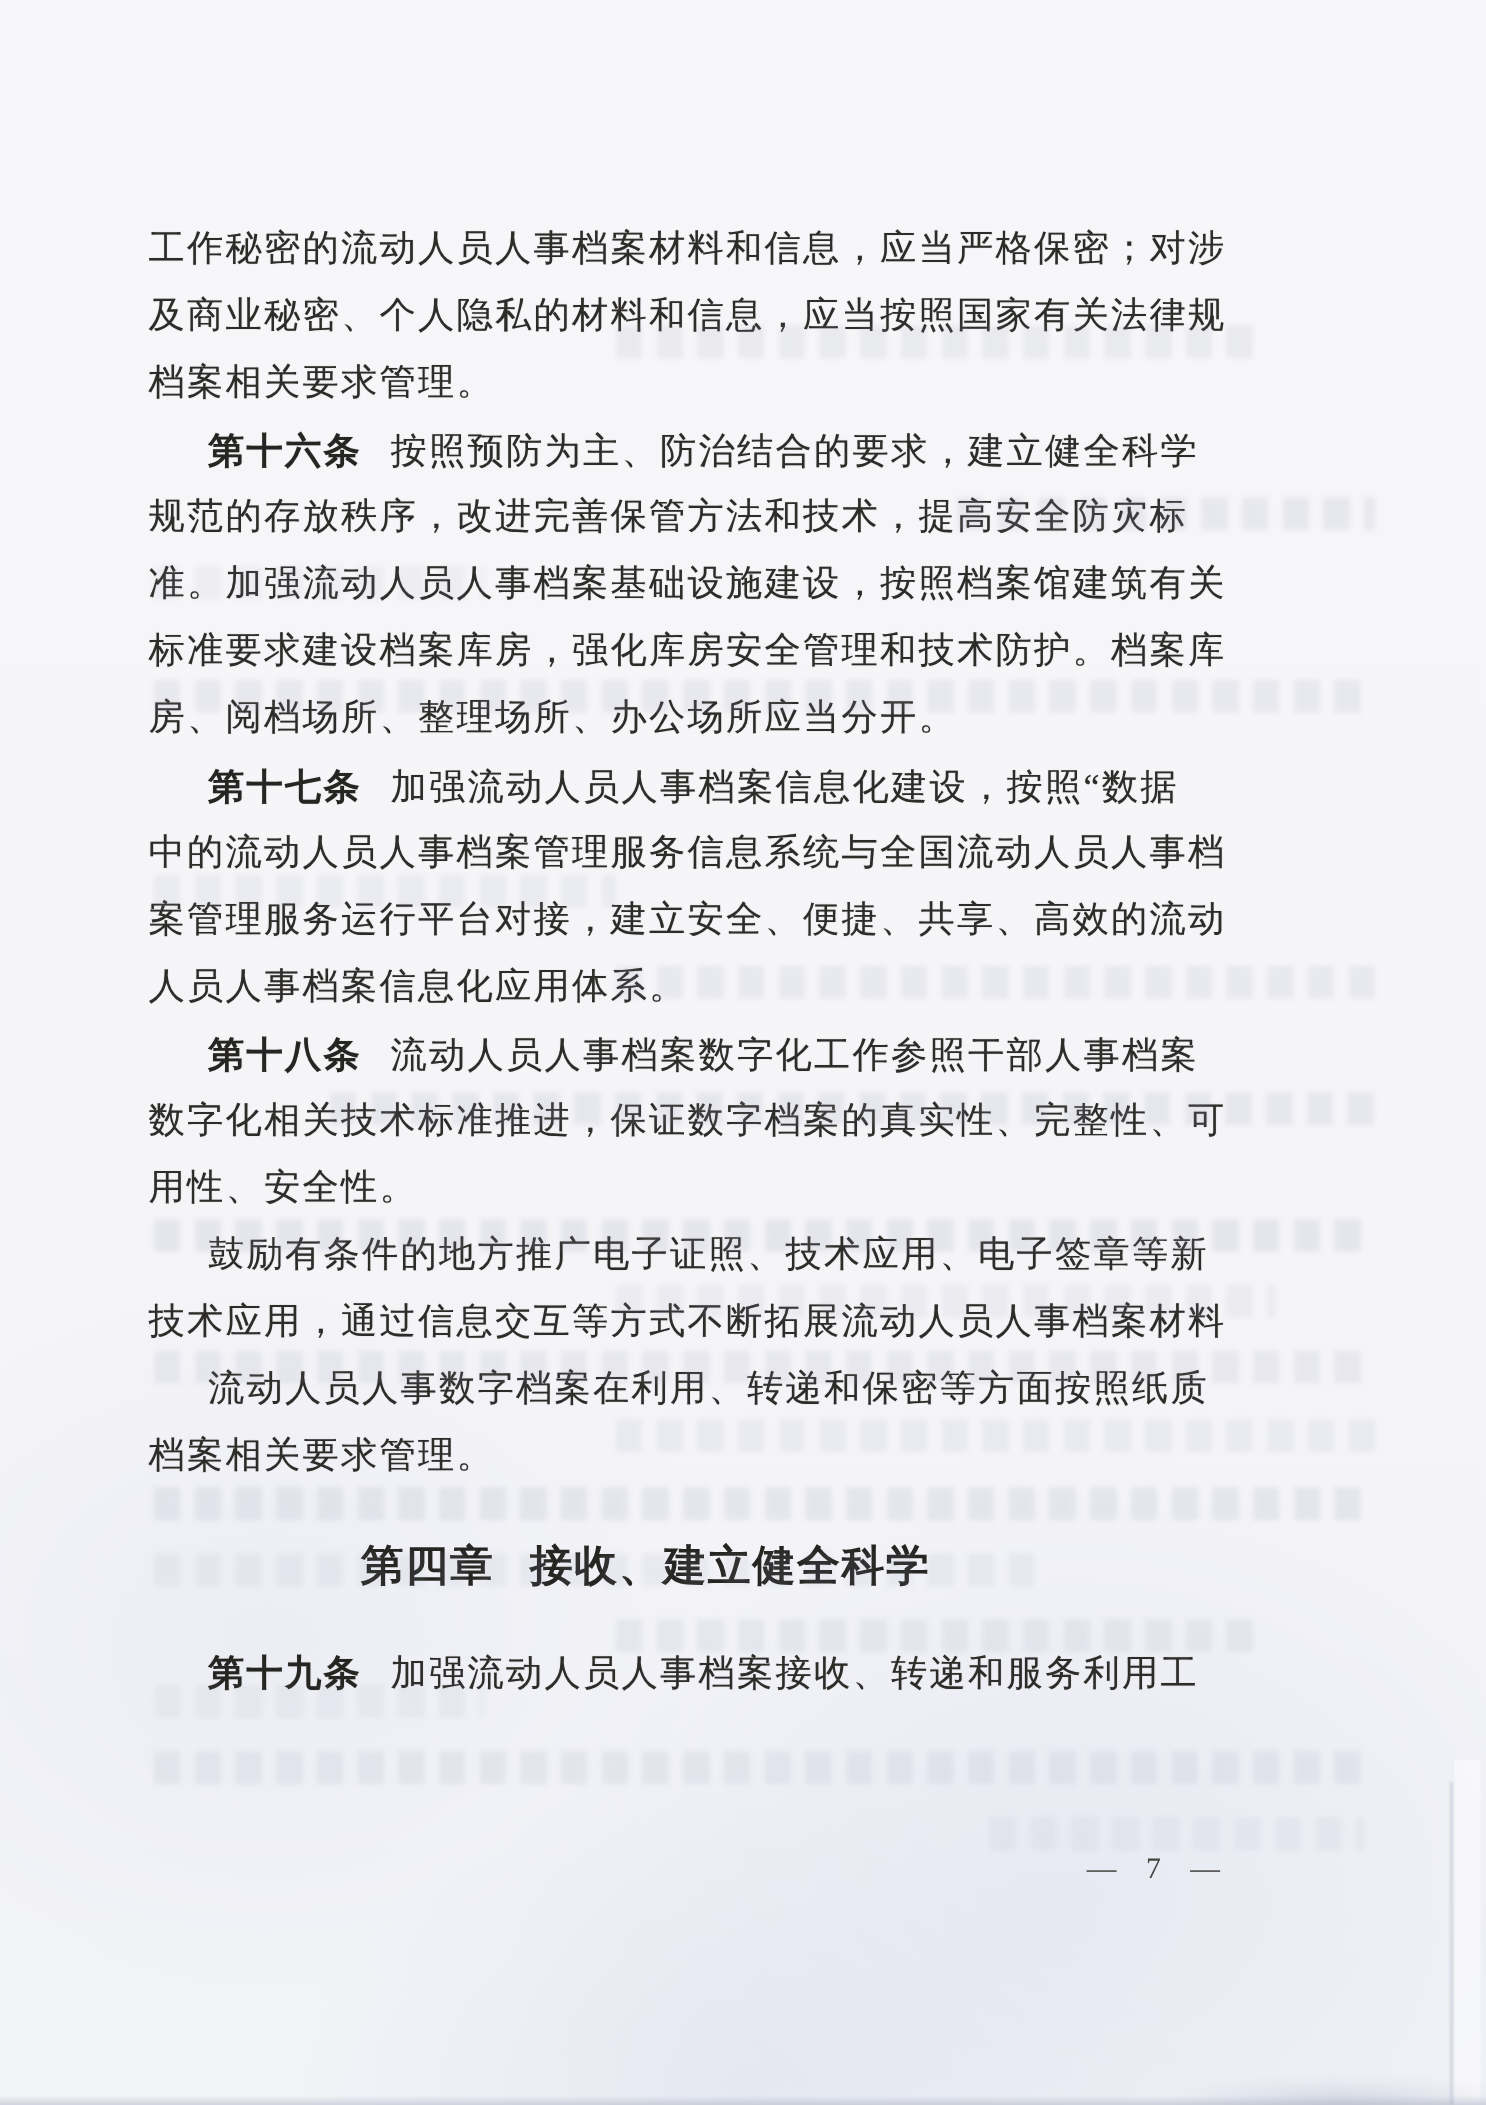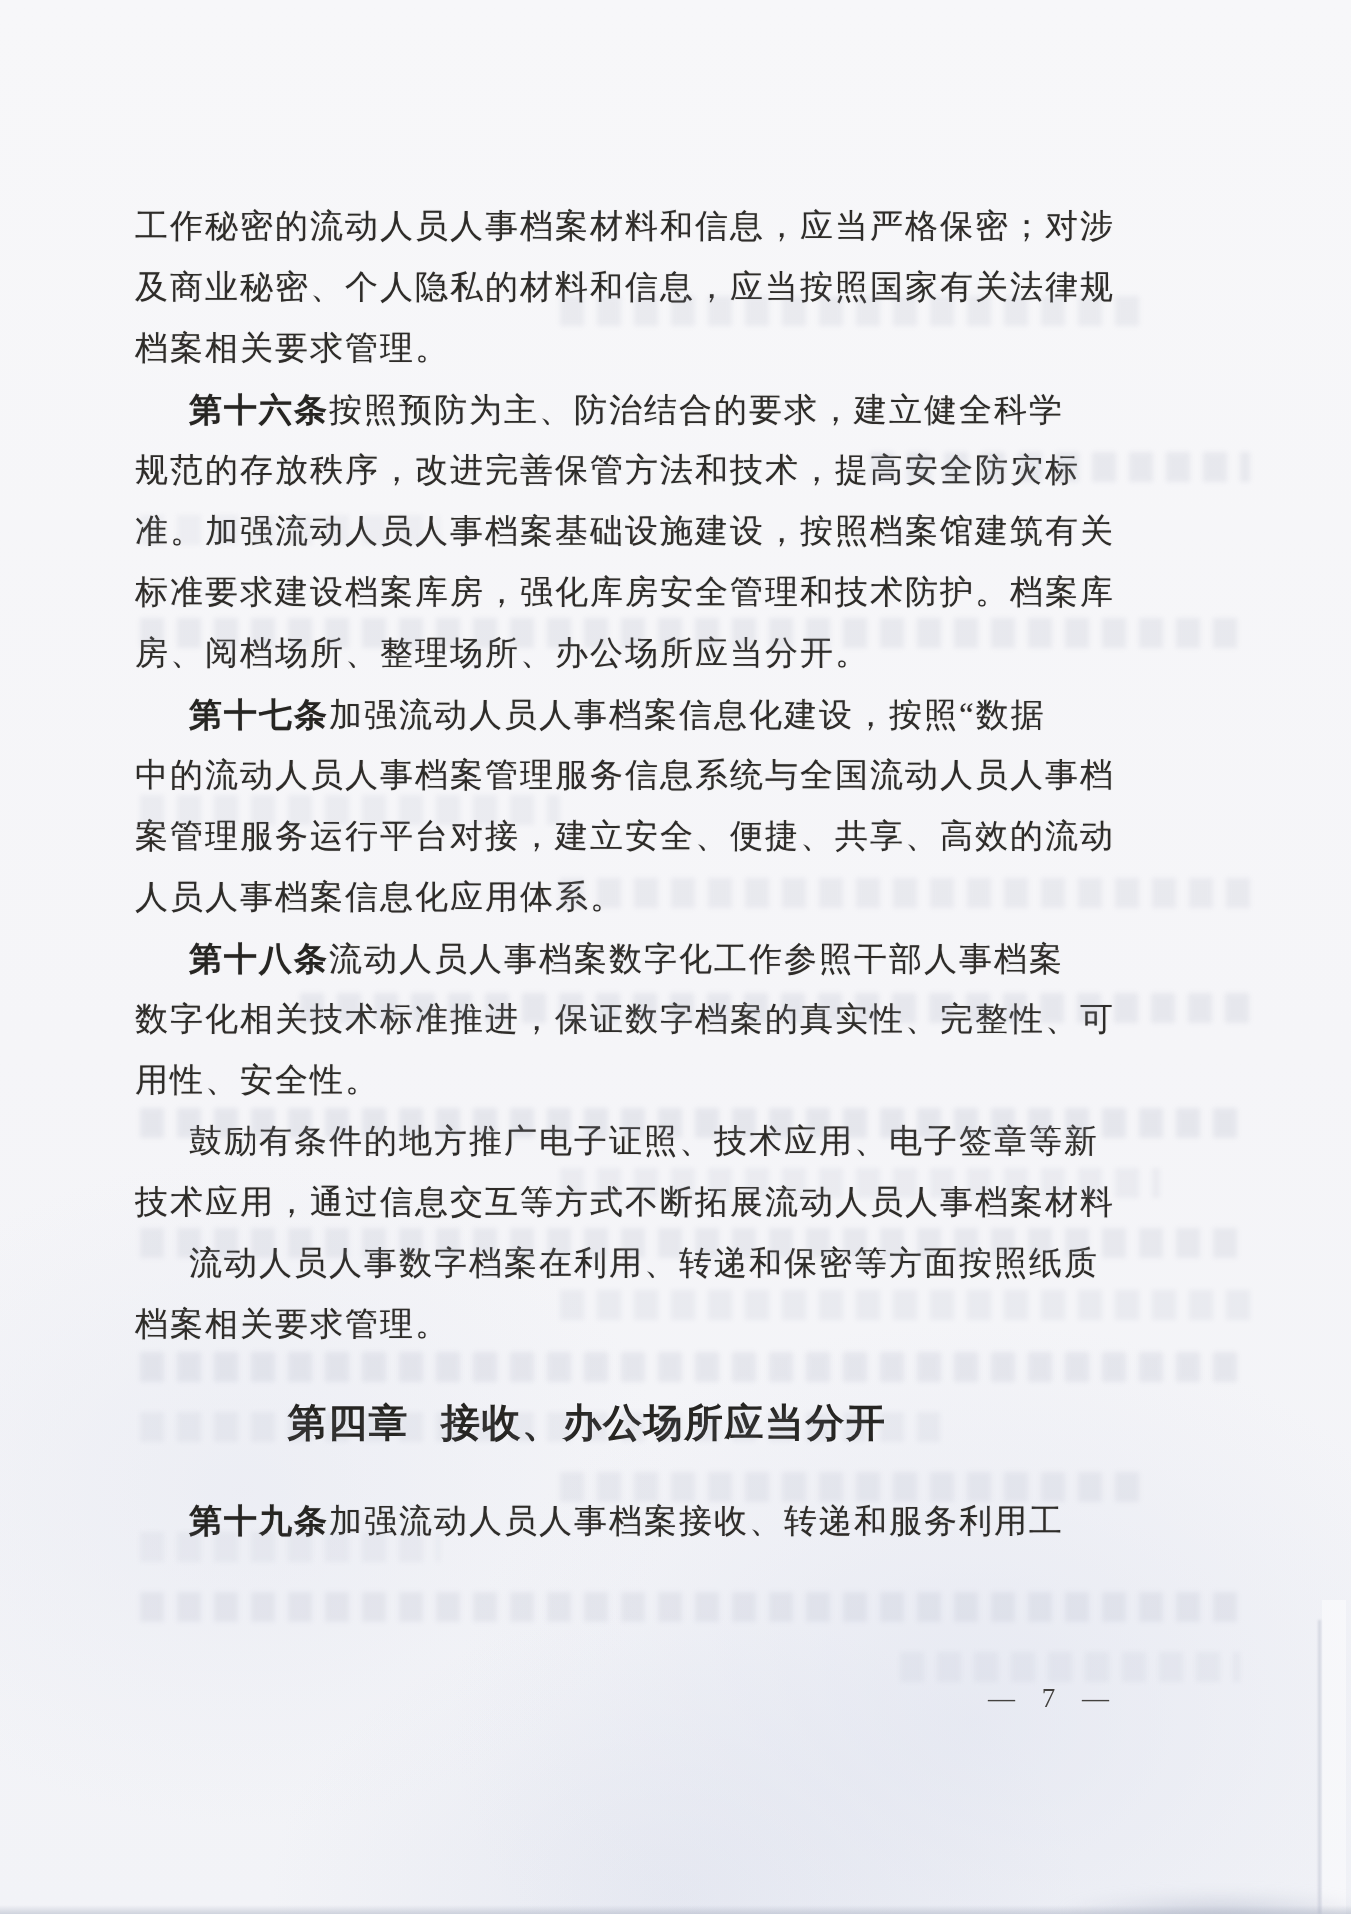--- a/index.html
+++ b/index.html
@@ -16,21 +16,21 @@
   .flow{position:absolute;left:135px;top:196px;width:1060px;}
   .line{
     height:61px;line-height:61px;font-size:33px;letter-spacing:2px;
     white-space:nowrap;color:#2e2c29;
     text-shadow:0 0 1px rgba(46,44,41,.35);
   }
   .line.indent{padding-left:54px;}
   .rn{font-family:"Liberation Serif","DejaVu Serif",serif;}
   .rb{
     font-family:"DejaVu Sans","Liberation Sans",sans-serif;
-    font-weight:700;letter-spacing:2px;color:#262522;
+    font-weight:700;margin-right:26px;letter-spacing:2px;color:#262522;
   }
   .heading{
     height:135px;display:flex;align-items:center;justify-content:center;
     transform:translateX(-78px);
   }
   .heading .rb{font-size:39px;letter-spacing:1.5px;margin-right:0;}
   .heading .rb:first-child{margin-right:32px;}
   .footer{
     position:absolute;top:1676px;left:988px;height:44px;line-height:44px;
     font-size:27px;letter-spacing:3px;word-spacing:14px;color:#44423f;
@@ -78,21 +78,21 @@
     <div class="line"><span class="rn">人员人事档案信息化应用体系。</span></div>
     <div class="line indent"><span class="rb">第十八条</span><span class="rn">流动人员人事档案数字化工作参照干部人事档案</span></div>
     <div class="line"><span class="rn">数字化相关技术标准推进，保证数字档案的真实性、完整性、可</span></div>
     <div class="line"><span class="rn">用性、安全性。</span></div>
     <div class="line indent"><span class="rn">鼓励有条件的地方推广电子证照、技术应用、电子签章等新</span></div>
     <div class="line"><span class="rn">技术应用，通过信息交互等方式不断拓展流动人员人事档案材料</span></div>
     <div class="line indent"><span class="rn">流动人员人事数字档案在利用、转递和保密等方面按照纸质</span></div>
     <div class="line"><span class="rn">档案相关要求管理。</span></div>
     <div class="heading">
       <span class="rb">第四章</span>
-      <span class="rb">接收、办公场所应当分开</span>
+      <span class="rb">接收、建立健全科学</span>
     </div>
     <div class="line indent"><span class="rb">第十九条</span><span class="rn">加强流动人员人事档案接收、转递和服务利用工</span></div>
   </div>
 
 <div class="footer">— 7 —</div>
 
 <div class="edge-band"></div>
 <div class="edge-line"></div>
 <div class="bottom-shadow"></div>
 <div class="bottom-edge"></div>

